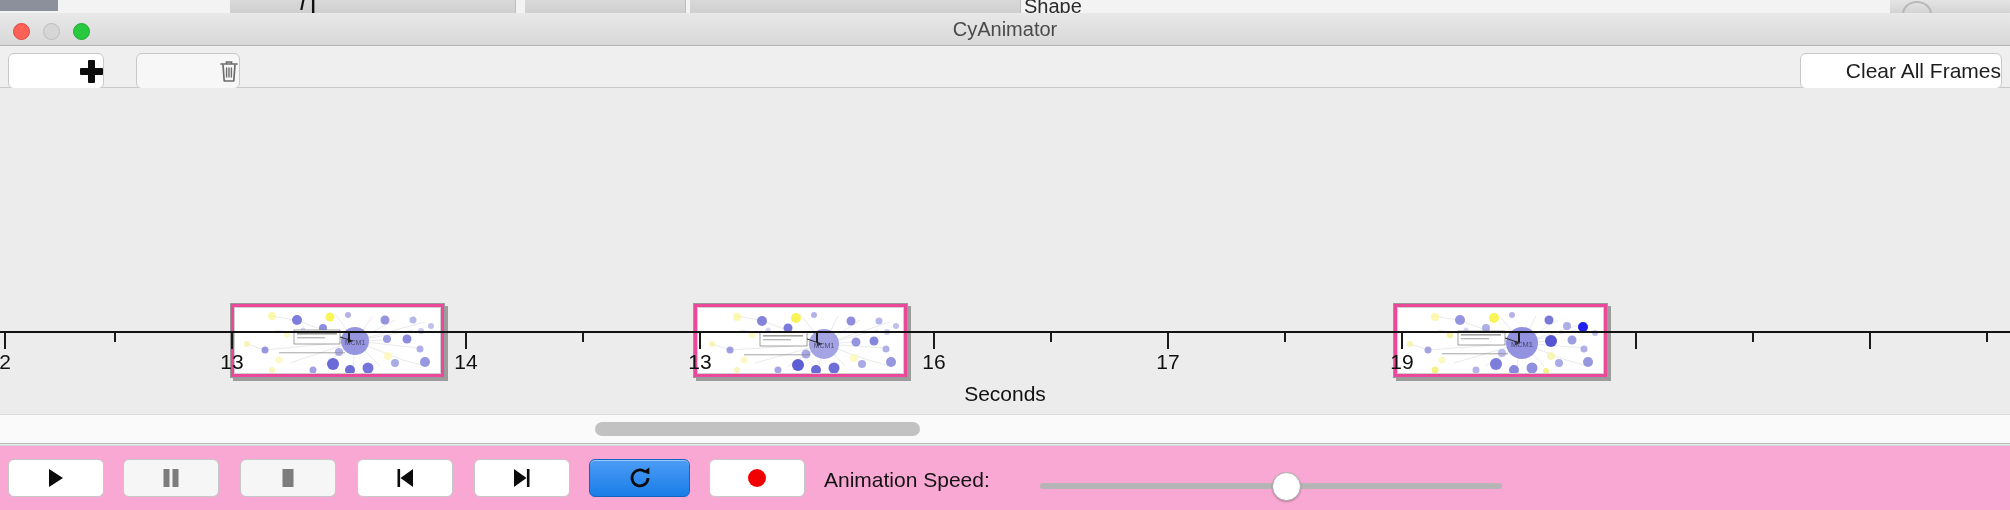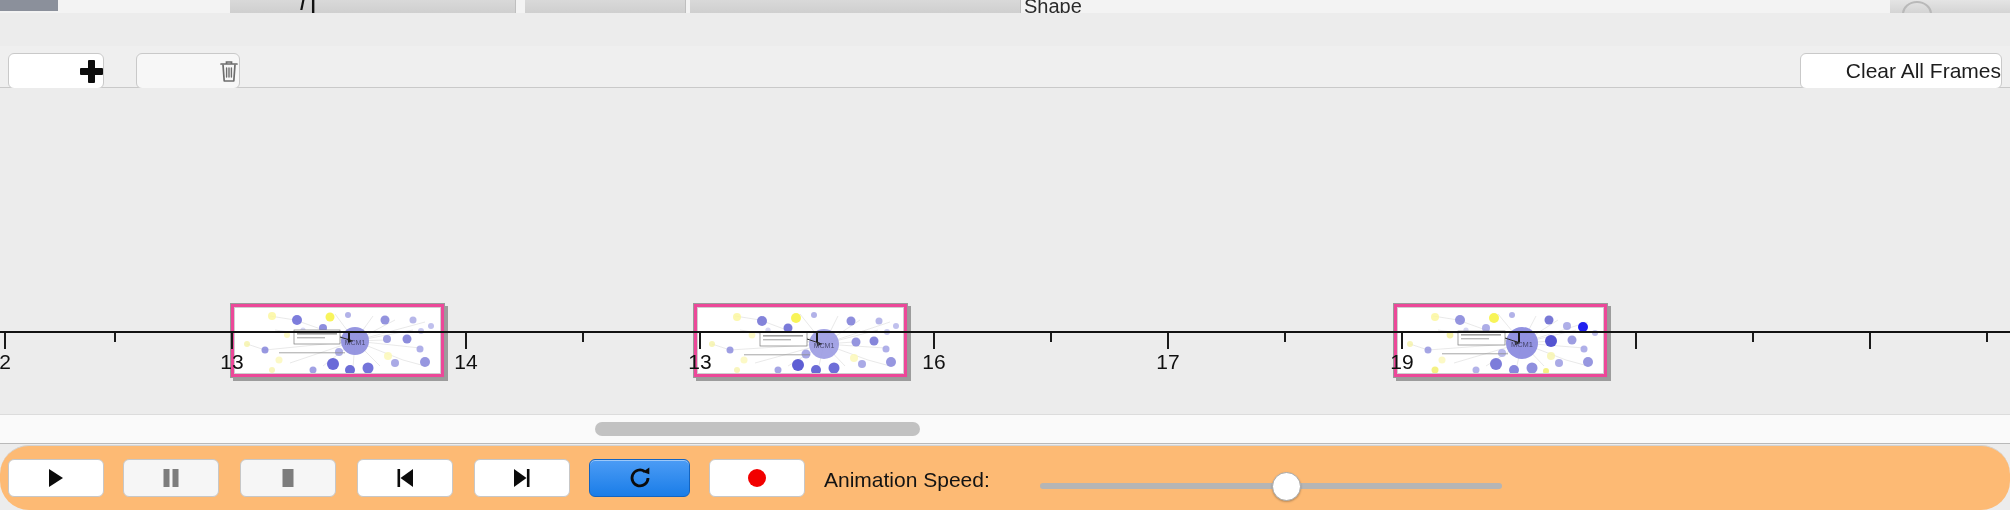--- a/index.html
+++ b/index.html
@@ -235,24 +235,23 @@
     background: #c2c2c2;
     border-radius: 7px;
     cursor: default;
   }
 
   
   .controls {
     position: absolute;
     left: 0; top: 445px;
     width: 2010px; height: 65px;
-    background: #fdba74;
+    background: #f9a8d4;
     border-top: 1px solid #d3d3d3;
     box-sizing: border-box;
-    border-radius: 29px;
   }
   .ctl-btn {
     position: absolute;
     top: 13px;
     height: 38px;
     border-radius: 6px;
     border: 1px solid #c7c7c7;
     background: #ffffff;
     box-sizing: border-box;
     display: flex;
@@ -306,20 +305,26 @@
     <div class="bg-win-chunk" style="left:415px;width:100px;"></div>
     <div class="bg-win-chunk" style="left:525px;width:160px;"></div>
     <div class="bg-win-chunk" style="left:690px;width:110px;"></div>
     <div class="bg-win-chunk" style="left:800px;width:220px;"></div>
     <div class="bg-win-glyph" style="left:300px;">/ |</div>
     <div class="bg-win-text" style="left:1024px;">Shape</div>
     <div class="bg-win-right"></div>
     <div class="bg-win-arc"></div>
   </div>
 
+  <div class="titlebar">
+    <div class="traffic close"></div>
+    <div class="traffic min"></div>
+    <div class="traffic max"></div>
+    <div class="window-title">CyAnimator</div>
+  </div>
 
   <div class="toolbar">
 
     <div class="tb-btn light tb-add">
       <span class="plus-icon"></span>
     </div>
 
     <div class="tb-btn disabled tb-del">
       <svg class="trash-icon" viewBox="0 0 20 24">
         <path d="M2 5 h16 M7.5 5 v-2 h5 v2" stroke="#6d6d6d" stroke-width="1.7" fill="none" stroke-linecap="round"></path>
@@ -511,20 +516,21 @@
     <div class="tick minor" style="left:1986px;"></div>
 
     <div class="tick-label" style="left:5px;">2</div>
     <div class="tick-label" style="left:232px;">13</div>
     <div class="tick-label" style="left:466px;">14</div>
     <div class="tick-label" style="left:700px;">13</div>
     <div class="tick-label" style="left:934px;">16</div>
     <div class="tick-label" style="left:1168px;">17</div>
     <div class="tick-label" style="left:1402px;">19</div>
 
+    <div class="axis-title">Seconds</div>
   </div>
 
   <div class="hscroll">
     <div class="hscroll-thumb" style="left:595px;width:325px;"></div>
   </div>
 
   <div class="controls">
 
     <div class="ctl-btn" style="left:8px;width:96px;">
       <svg class="ico" width="22" height="22" viewBox="0 0 22 22">

